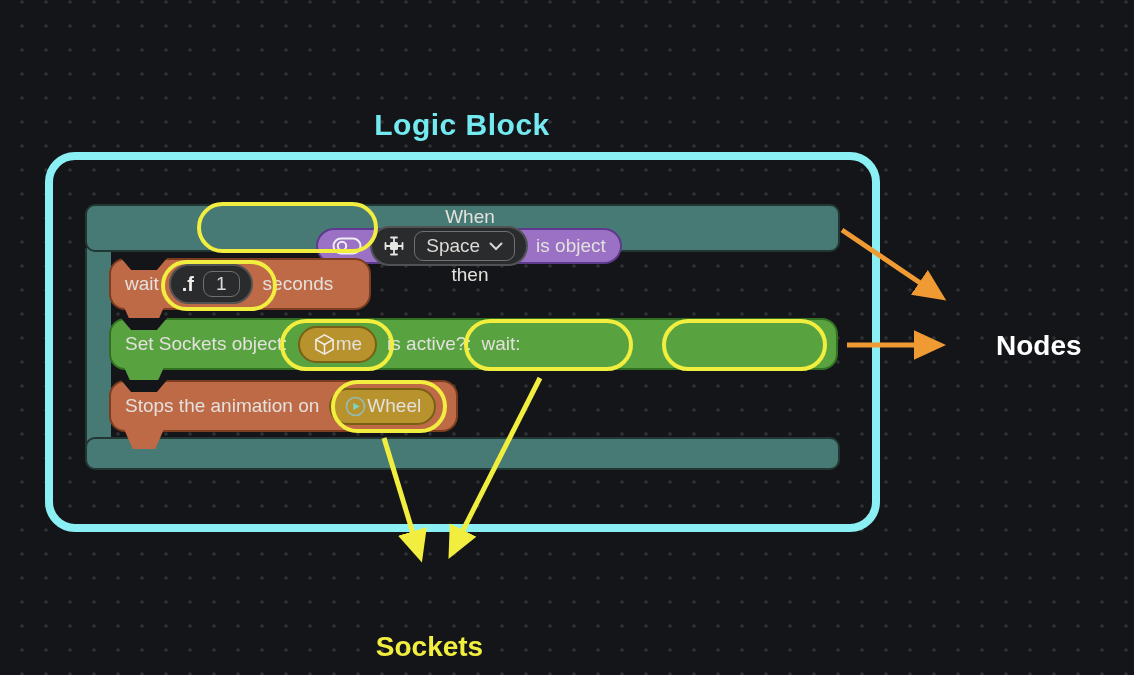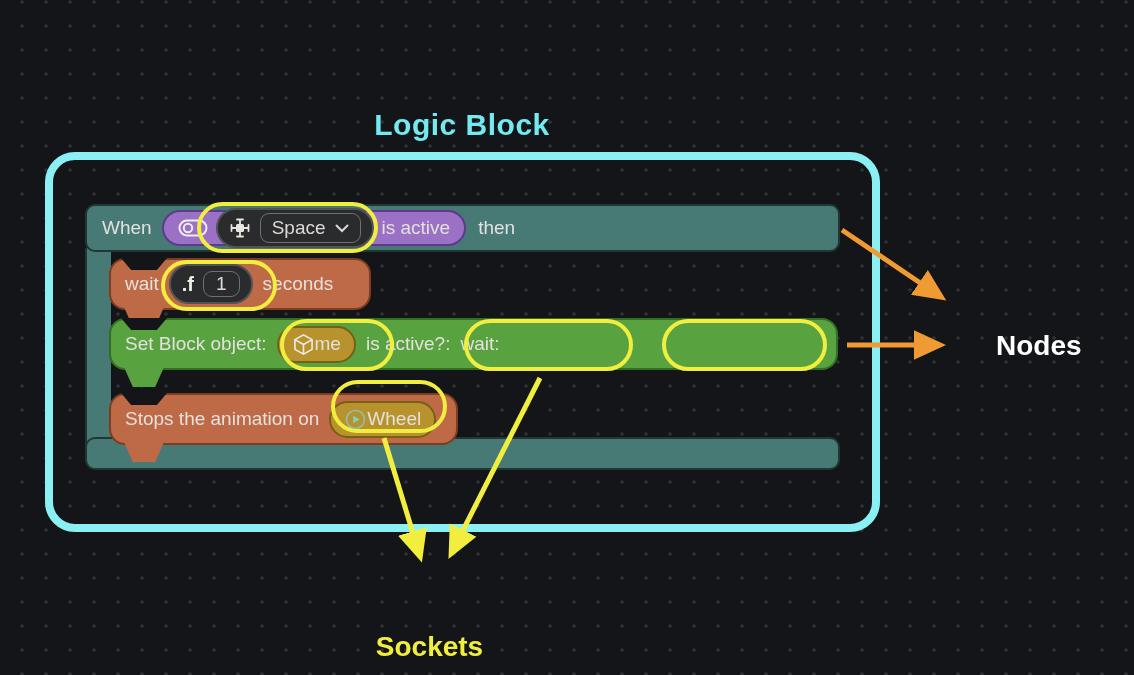--- a/index.html
+++ b/index.html
@@ -34,20 +34,21 @@
 
   
   .when-header {
     left: 85px; top: 204px; width: 755px; height: 48px;
     background: #477975;
     border: 2px solid #223734;
     border-radius: 10px;
     display: flex; align-items: center;
     padding-left: 15px;
     font-size: 19px;
+    flex-direction: column;
   }
   .when-spine {
     left: 85px; top: 248px; width: 26px; height: 200px;
     background: #477975;
     border-left: 2px solid #223734;
   }
   .when-footer {
     left: 85px; top: 437px; width: 755px; height: 33px;
     background: #477975;
     border: 2px solid #223734;
@@ -79,21 +80,21 @@
     gap: 10px; z-index: 2;
   }
   .node-wait .tab { background: #bf6a47; }
   .node-setactive {
     left: 109px; top: 318px; width: 729px; height: 52px;
     background: #58a23f; border: 2px solid #336f21;
     gap: 10px; z-index: 2;
   }
   .node-setactive .tab { background: #58a23f; }
   .node-stop {
-    left: 109px; top: 393px; width: 349px; height: 52px;
+    left: 109px; top: 380px; width: 349px; height: 52px;
     background: #bf6a47; border: 2px solid #7c3d20;
     gap: 10px; z-index: 2; text-align: right;
   }
   .node-stop .tab { background: #bf6a47; }
 
   
   .pill-purple {
     display: flex; align-items: center;
     height: 36px; border-radius: 18px;
     background: #9a71c4; border: 2px solid #5e3a8c;
@@ -192,42 +193,42 @@
         </g>
         <rect x="7" y="7" width="8" height="8" rx="1.5" fill="#e8e6e3"></rect>
       </svg>
       <span class="inline-box">
         <span class="txt">Space</span>
         <svg class="icon" width="14" height="9" viewBox="0 0 14 9">
           <path d="M1.5 1.5 L7 7 L12.5 1.5" fill="none" stroke="#d9d7d4" stroke-width="2" stroke-linecap="round"></path>
         </svg>
       </span>
     </span>
-    <span class="txt">is active</span>
+    <span class="txt">is object</span>
   </span>
   <span class="txt">then</span>
 </div>
 
 <div class="abs node node-wait">
   <span class="notch"></span>
   <span class="tab"></span>
   <span class="txt">wait</span>
   <span class="pill-dark">
     <span class="f-glyph">.f</span>
     <span class="inline-box" style="padding:1px 12px;">
       <span class="txt">1</span>
     </span>
   </span>
   <span class="txt">seconds</span>
 </div>
 
 <div class="abs node node-setactive">
   <span class="notch"></span>
   <span class="tab"></span>
-  <span class="txt">Set Block  object:</span>
+  <span class="txt">Set Sockets  object:</span>
   <span class="pill-gold">
     <svg class="icon" width="23" height="23" viewBox="0 0 22 22">
       <g fill="none" stroke="#f0eeea" stroke-width="1.5" stroke-linejoin="round">
         <polygon points="11,1.8 19.2,6.4 19.2,15.6 11,20.2 2.8,15.6 2.8,6.4"></polygon>
         <polyline points="2.8,6.4 11,11 19.2,6.4"></polyline>
         <line x1="11" y1="11" x2="11" y2="20.2"></line>
       </g>
     </svg>
     <span class="txt">me</span>
   </span>

